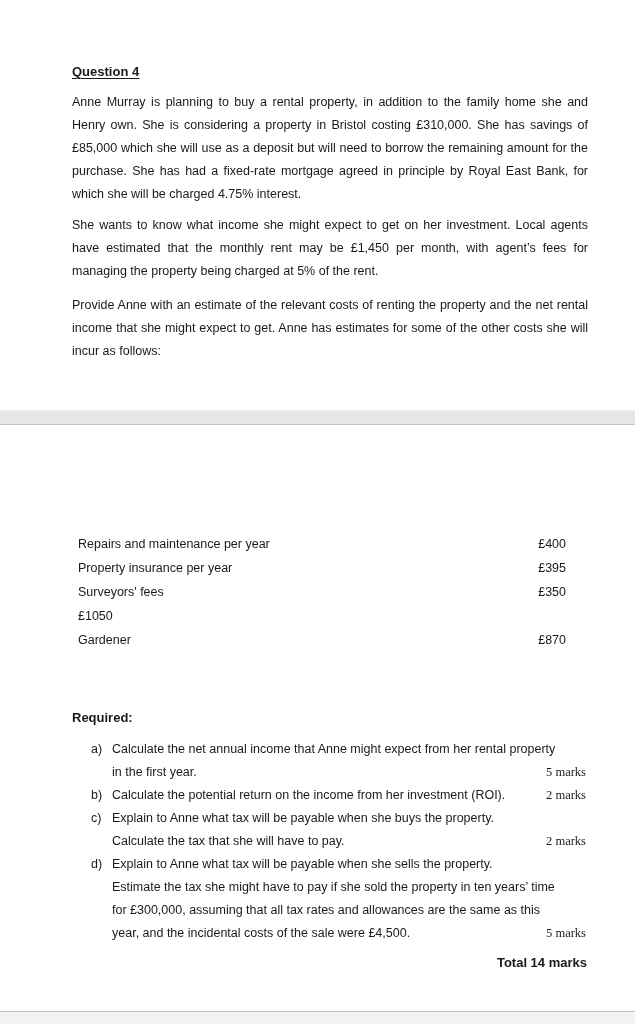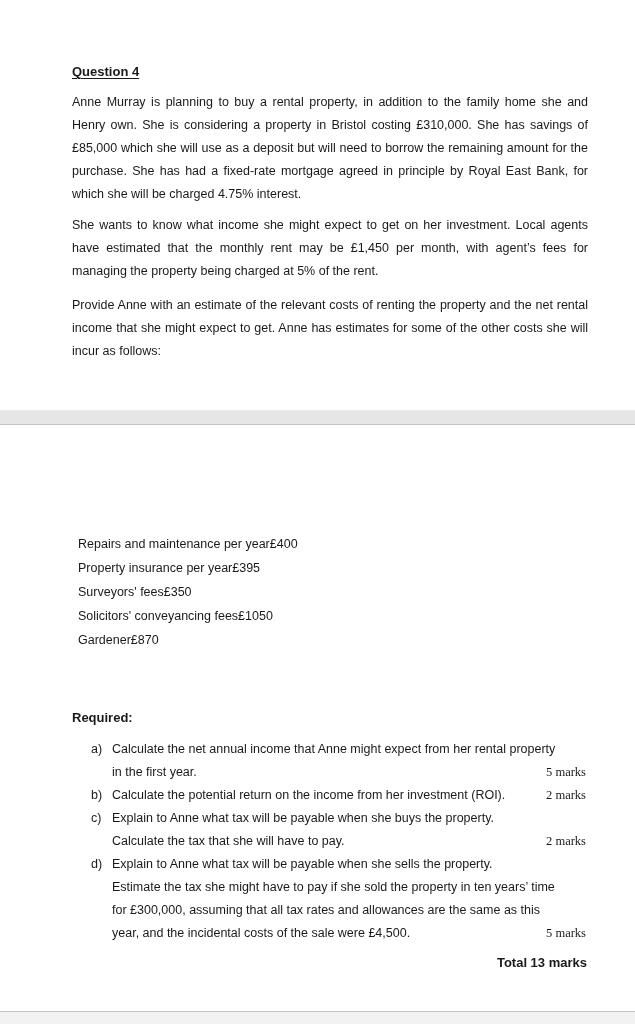--- a/index.html
+++ b/index.html
@@ -14,21 +14,21 @@
     .page2 { top: 424px; height: 587px; }
     .bottom-gap { position: absolute; left: 0; top: 1011px; width: 635px; height: 13px; background: #f2f2f2; border-top: 1px solid #c4c4c4; }
 
     .q-title { position: absolute; left: 61px; top: 40px; font-weight: bold; font-size: 13px; text-decoration: underline; text-underline-offset: 2px; }
     .para { position: absolute; left: 61px; width: 516px; line-height: 23px; text-align: justify; margin: 0; }
     .p1 { top: 67px; }
     .p2 { top: 190px; }
     .p3 { top: 270px; }
 
     .cost-table { position: absolute; left: 67px; top: 84px; width: 488px; }
-    .cost-row { display: flex; justify-content: flex-start; height: 24px; line-height: 24px; }
+    .cost-row { display: flex; justify-content: space-between; height: 24px; line-height: 24px; }
     .cost-label { }
     .cost-value { text-align: right; }
 
     .req-title { position: absolute; left: 61px; top: 262px; font-weight: bold; font-size: 13px; }
     .req-list { position: absolute; left: 80px; top: 290px; width: 495px; }
     .req-item { position: relative; padding-left: 21px; }
     .req-letter { position: absolute; left: 0; top: 0; line-height: 23px; }
     .req-line { display: flex; justify-content: space-between; line-height: 23px; height: 23px; white-space: nowrap; }
     .marks { text-align: right; font-family: Liberation Serif, serif; }
     .total { position: absolute; right: 59px; top: 507px; font-weight: bold; font-size: 13px; }
@@ -53,21 +53,20 @@
     </div>
     <div class="cost-row">
       <span class="cost-label">Property insurance per year</span>
       <span class="cost-value">£395</span>
     </div>
     <div class="cost-row">
       <span class="cost-label">Surveyors' fees</span>
       <span class="cost-value">£350</span>
     </div>
     <div class="cost-row">
-      <span class="cost-label">Solicitors' conveyancing fees</span>
       <span class="cost-value">£1050</span>
     </div>
     <div class="cost-row">
       <span class="cost-label">Gardener</span>
       <span class="cost-value">£870</span>
     </div>
   </div>
 
   <div class="req-title">Required:</div>
 
@@ -115,16 +114,16 @@
         <span>for £300,000, assuming that all tax rates and allowances are the same as this</span>
         <span class="marks"></span>
       </div>
       <div class="req-line">
         <span>year, and the incidental costs of the sale were £4,500.</span>
         <span class="marks">5 marks</span>
       </div>
     </div>
   </div>
 
-  <div class="total">Total 13 marks</div>
+  <div class="total">Total 14 marks</div>
 </div>
 
 <div class="bottom-gap"></div>
 
 </body></html>

